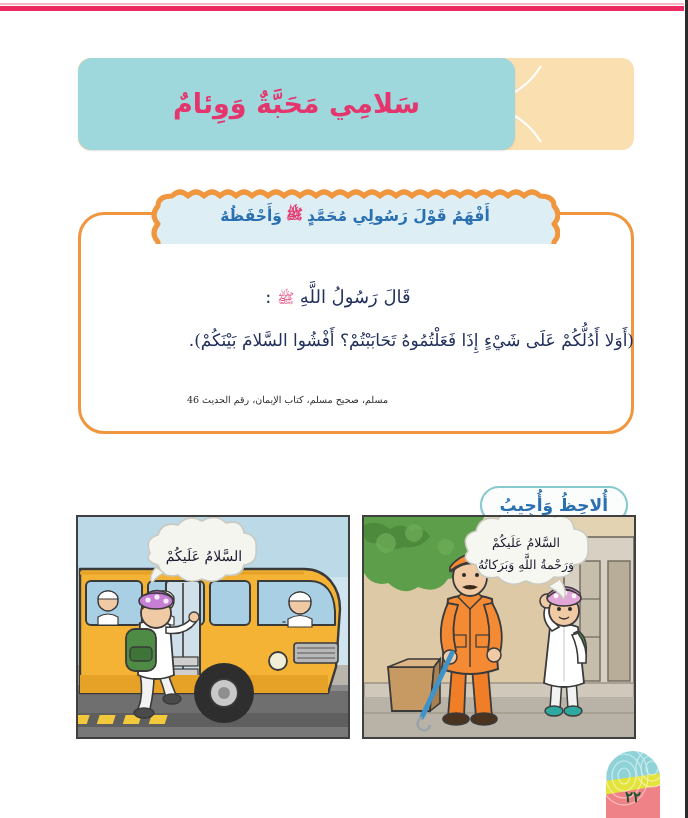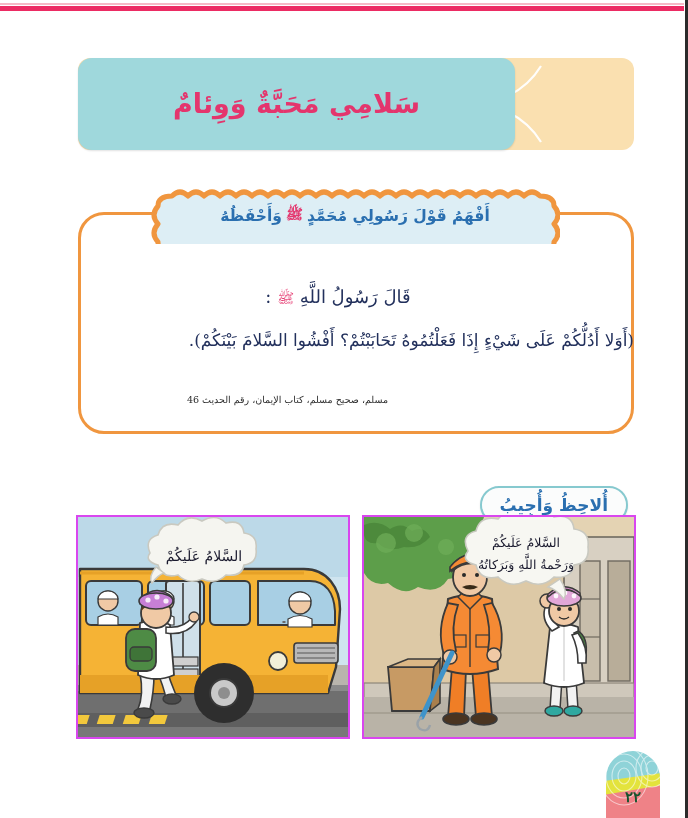--- a/index.html
+++ b/index.html
@@ -193,21 +193,21 @@
     direction: rtl;
     white-space: nowrap;
   }
 
   
   .scene {
     position: absolute;
     top: 515px;
     width: 274px;
     height: 224px;
-    border: 2px solid #d946ef;
+    border: 2px solid #404040;
     background: #ffffff;
     overflow: hidden;
     box-sizing: border-box;
   }
   .scene-left  { left: 76px;  }
   .scene-right { left: 362px; }
   .scene svg { display: block; }
 
   .bubble-text {
     font-family: "DejaVu Serif", "Liberation Serif", serif;

